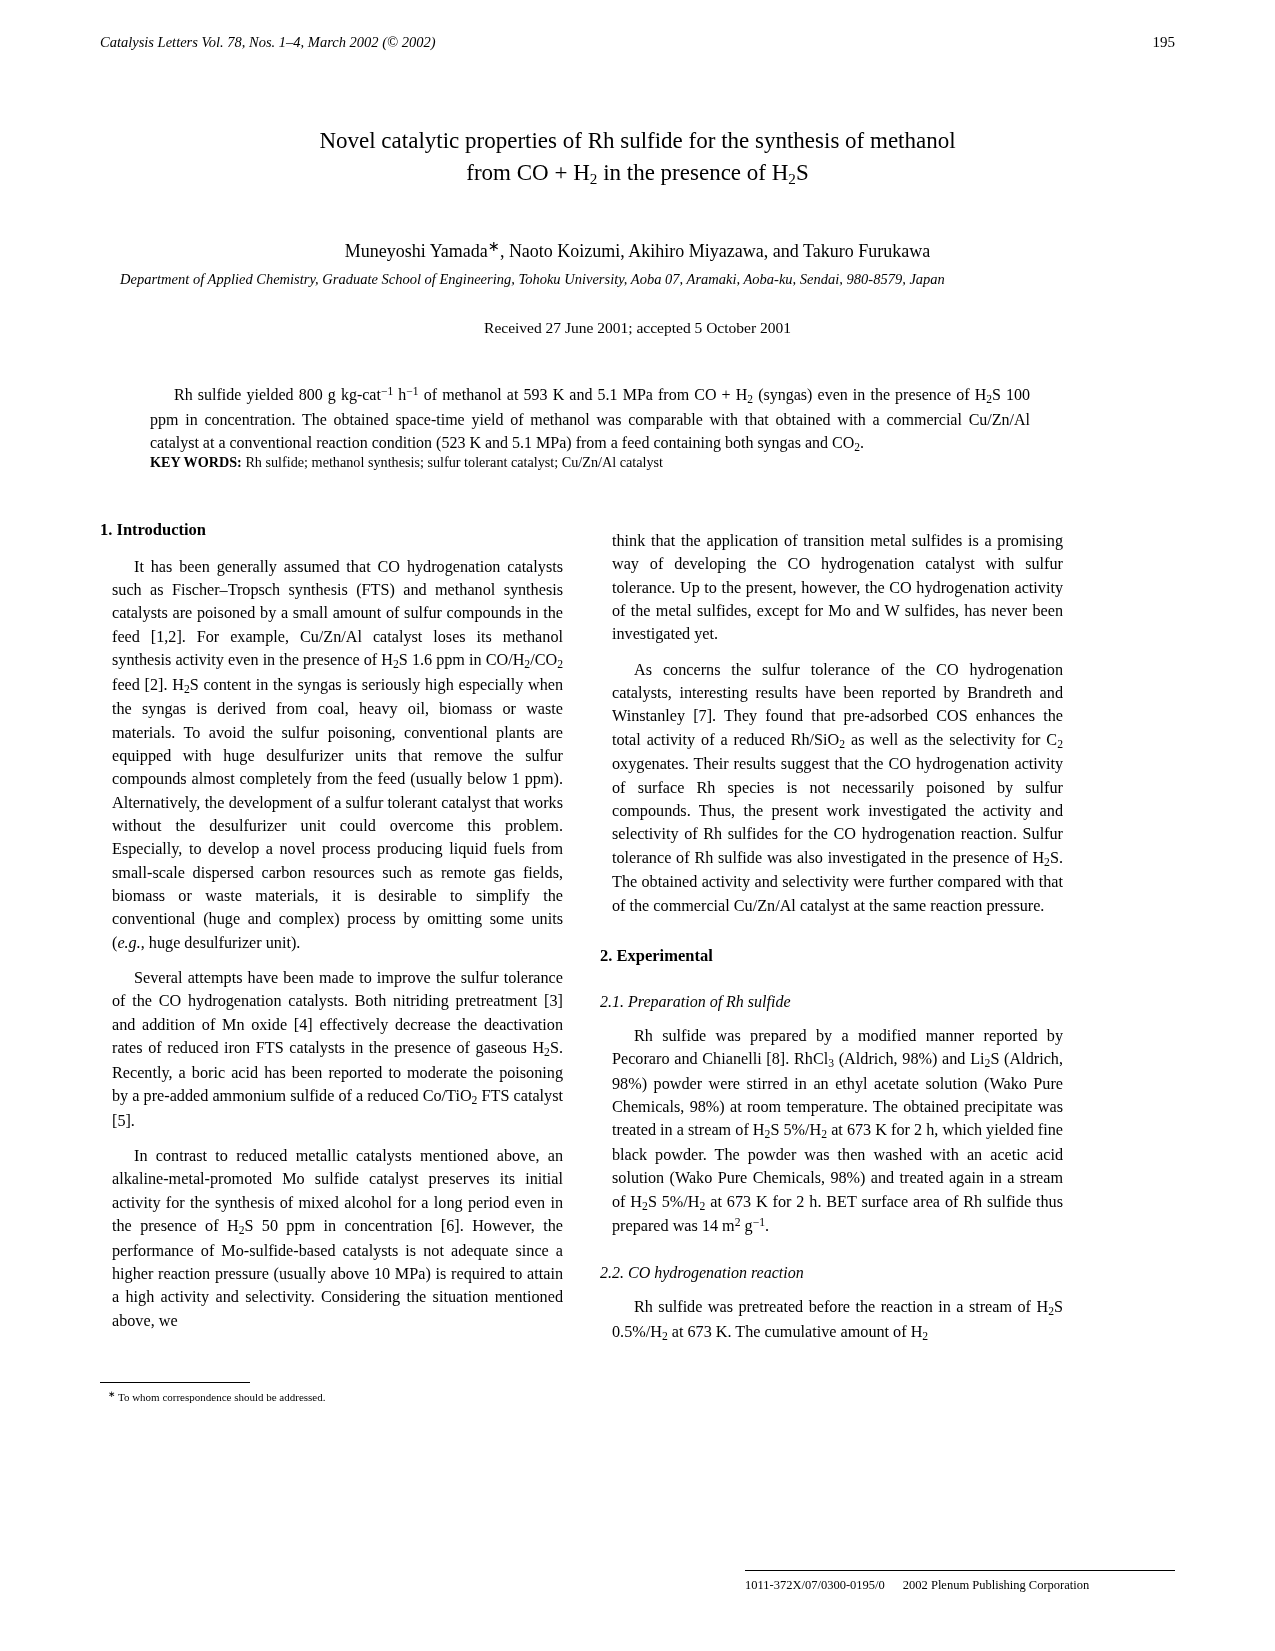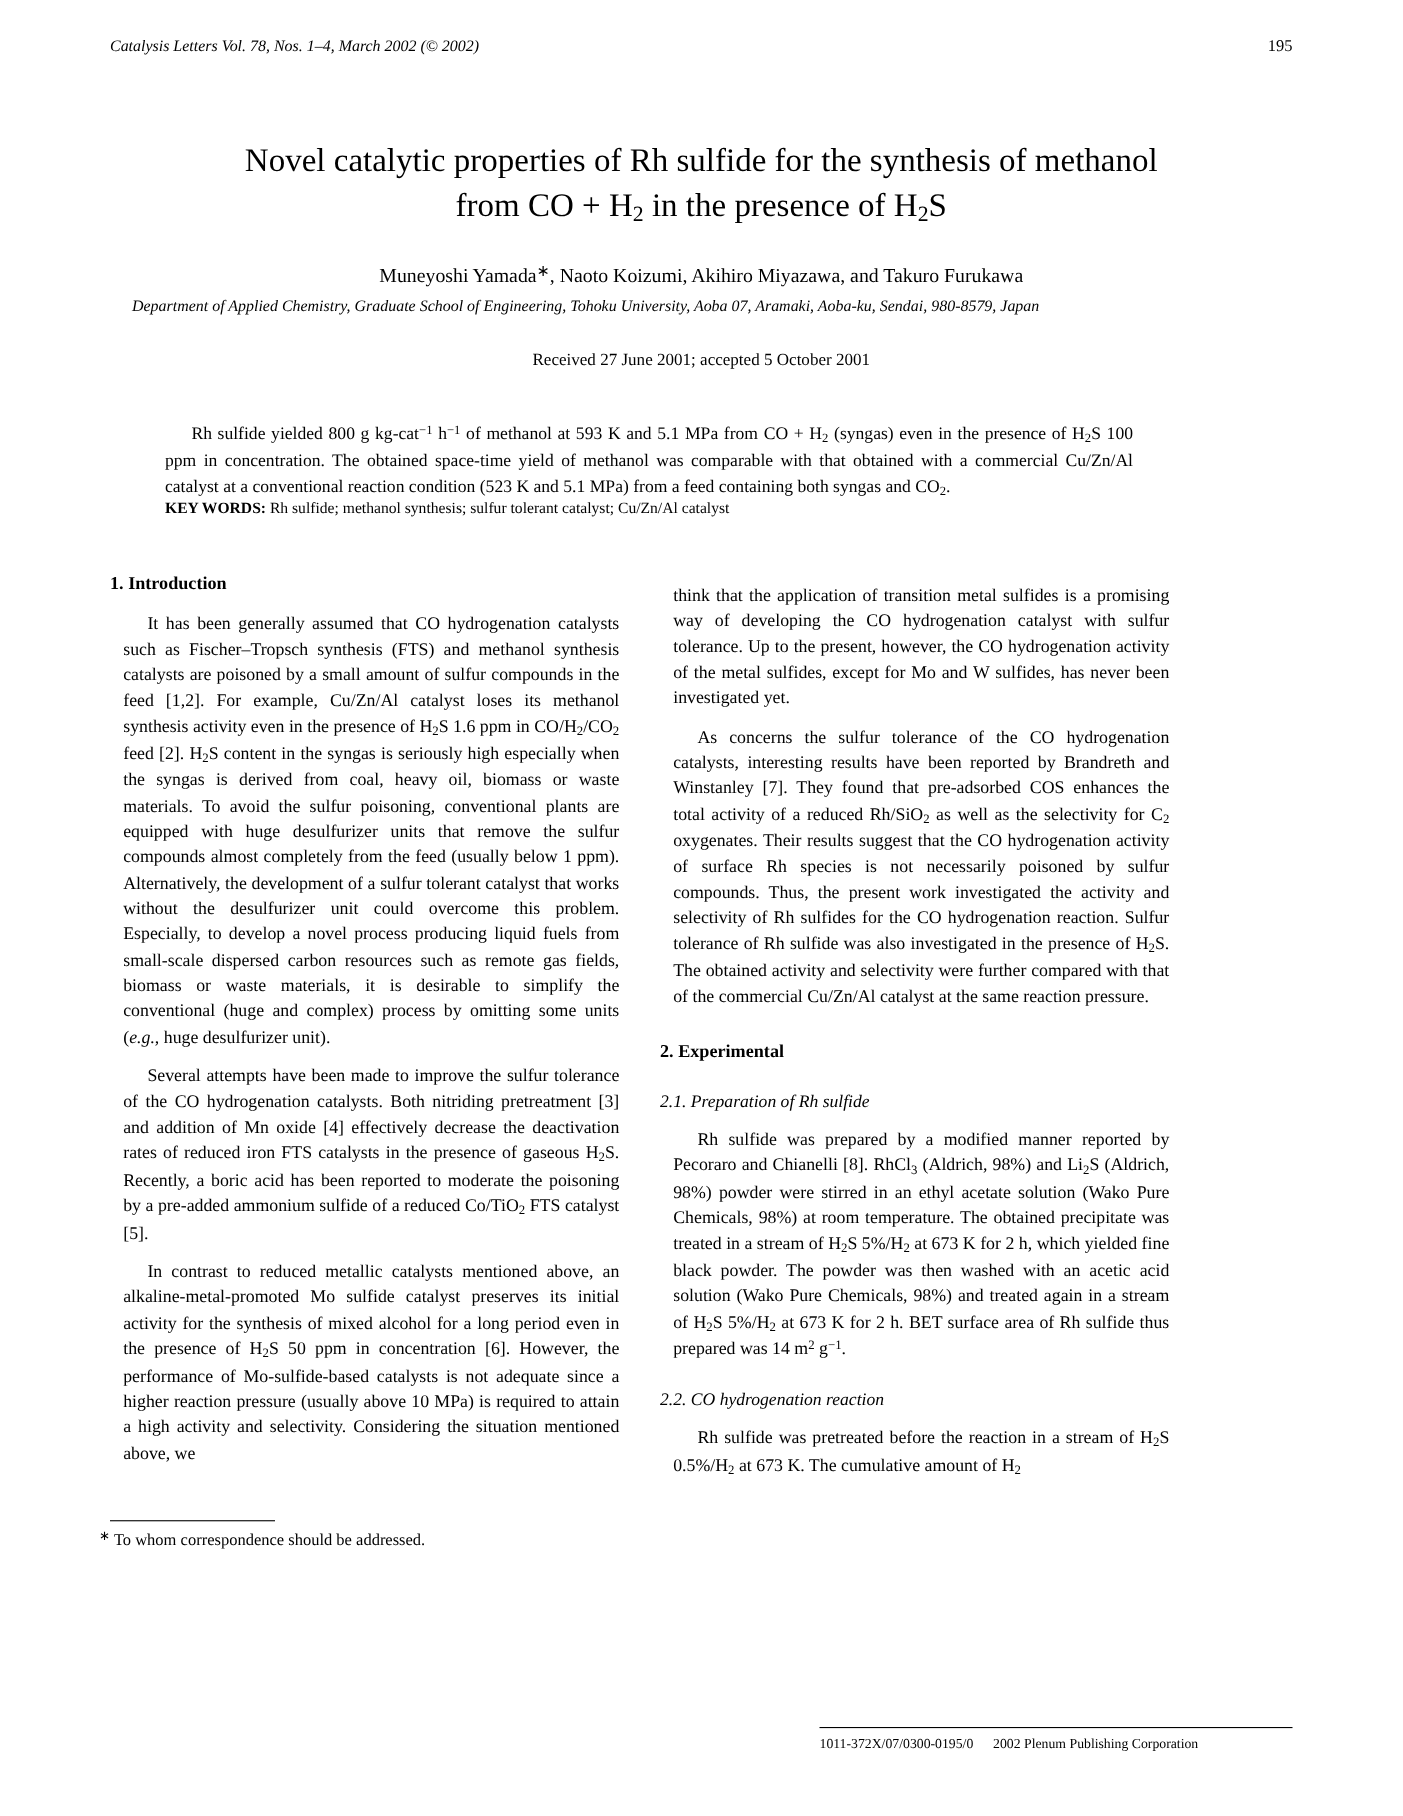--- a/index.html
+++ b/index.html
@@ -39,21 +39,21 @@
     font-style: normal;
     font-size: 15px;
   }
 
   .title {
     position: absolute;
     top: 125px;
     left: 140px;
     width: 995px;
     text-align: center;
-    font-size: 30px;
+    font-size: 23px;
     line-height: 1.38;
     font-weight: normal;
   }
 
   .authors {
     position: absolute;
     top: 238px;
     left: 140px;
     width: 995px;
     text-align: center;
@@ -141,23 +141,23 @@
     position: absolute;
     top: 1382px;
     left: 100px;
     width: 150px;
     border-top: 1px solid #000;
     height: 0;
   }
   .footnote {
     position: absolute;
     top: 1388px;
-    left: 90px;
+    left: 108px;
     width: 475px;
-    font-size: 15px;
+    font-size: 11px;
     line-height: 1.4;
   }
 
   .bottom-line {
     position: absolute;
     top: 1570px;
     left: 745px;
     width: 430px;
     border-top: 1px solid #000;
     height: 0;

